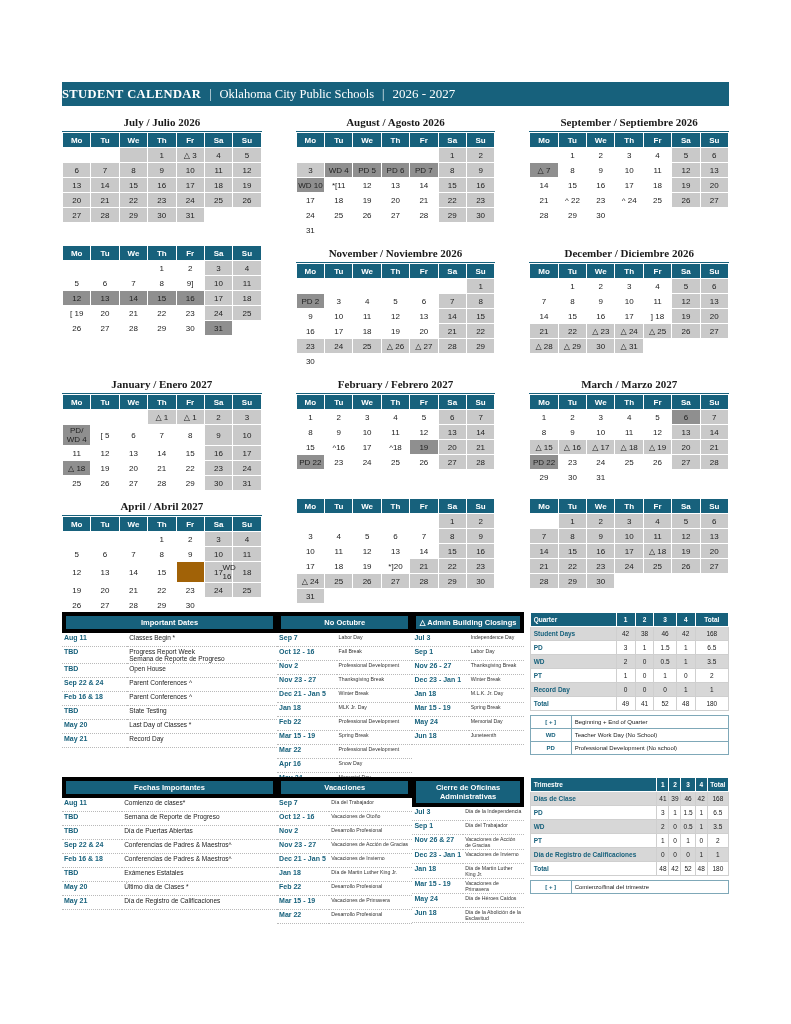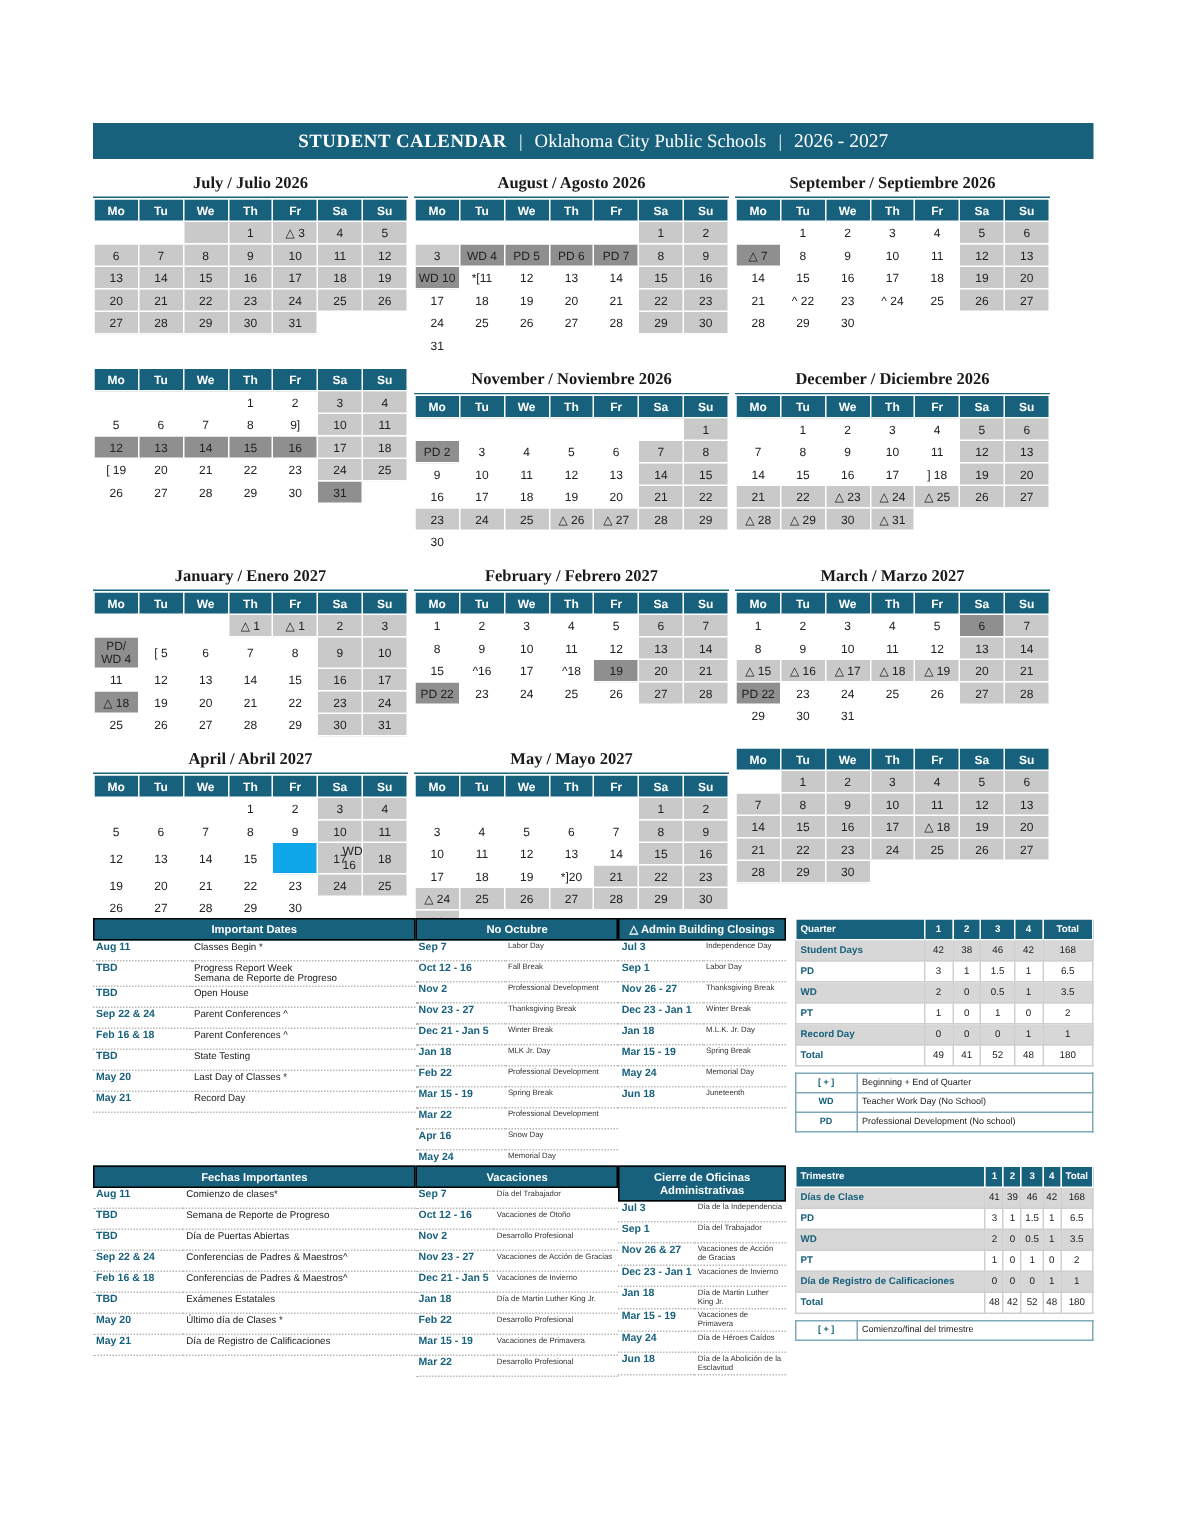--- a/index.html
+++ b/index.html
@@ -1,51 +1,51 @@
 <!DOCTYPE html>
 <html><head>
 <meta charset="utf-8">
 <style>
   html,body{margin:0;padding:0;background:#fff;}
   body{width:791px;height:1024px;font-family:"Liberation Serif",serif;color:#1a1a1a;}
   .page{position:relative;width:791px;height:1024px;}
 
   
   .hdr{position:absolute;left:62px;top:82px;width:667px;height:24px;background:#17617c;
-       color:#fff;display:flex;align-items:center;justify-content:center;gap:8px;}
+       color:#fff;display:flex;align-items:center;justify-content:flex-start;gap:8px;}
   .hdr .t1{font-weight:bold;font-size:12.5px;letter-spacing:.4px;}
   .hdr .sep{font-size:12px;opacity:.95;}
   .hdr .t2{font-size:12.5px;}
   .hdr .t3{font-weight:normal;font-size:13px;}
 
   
   .months{position:absolute;left:62px;top:114px;width:667px;}
-  .mrow{display:flex;gap:4px;margin-bottom:7px;}
+  .mrow{display:flex;gap:34px;margin-bottom:7px;}
   .month{width:210px;}
   .mtitle{text-align:center;font-weight:bold;font-size:11px;padding:2px 0 3px;
           border-bottom:1px solid #17617c;margin-bottom:0;}
   table.cal{border-collapse:collapse;width:100%;table-layout:fixed;}
   table.cal th{background:#17617c;color:#fff;font-size:8px;font-weight:bold;
                height:12px;text-align:center;border:1px solid #fff;
                font-family:"Liberation Sans",sans-serif;}
   table.cal td{height:12px;text-align:center;font-size:8px;border:1px solid #fff;
                font-family:"Liberation Sans",sans-serif;color:#222;}
   td.g{background:#c9c9c9;}
   td.d{background:#8f8f8f;color:#fff;}
-  td.blk{background:#0ea5e9;color:#fff;padding-left:46px;}
+  td.blk{background:#a16207;color:#fff;padding-left:46px;}
   td.e{background:#fff;}
 
   
   .legend{position:absolute;left:62px;width:667px;}
   .lg-en{top:612px;}
   .lg-es{top:777px;}
   .lg-wrap{display:flex;gap:0;}
   .lcol{font-family:"Liberation Sans",sans-serif;}
   .lhead{background:#17617c;color:#fff;font-size:7.5px;font-weight:bold;
-         text-align:center;padding:2px 0;border:1px solid #000000;}
+         text-align:center;padding:2px 0;border:4px solid #000000;}
   .ltbl{border-collapse:collapse;width:100%;}
   .ltbl td{font-size:6.5px;padding:1px 2px;vertical-align:top;
            border-bottom:1px dotted #b9b9b9;height:11px;}
   .ltbl td.bold{font-weight:bold;color:#17617c;font-size:7px;white-space:nowrap;}
   .ltbl td.sm{font-size:5.2px;color:#333;}
   .colA{width:232px;}
   .colB{width:146px;}
   .colC{width:120px;}
   .sumwrap{width:215px;margin-left:6px;}
   .sum{border-collapse:collapse;width:100%;font-family:"Liberation Sans",sans-serif;}
@@ -713,21 +713,20 @@
                 <td class="e">28</td>
                 <td class="e">29</td>
                 <td class="e">30</td>
                 <td class="e"></td>
                 <td class="e"></td>
               </tr>
             </tbody>
           </table>
         </div>
         <div class="month">
-          <div class="mtitle">May / Mayo 2027</div>
           <table class="cal">
             <thead>
               <tr>
                 <th>Mo</th>
                 <th>Tu</th>
                 <th>We</th>
                 <th>Th</th>
                 <th>Fr</th>
                 <th>Sa</th>
                 <th>Su</th>

